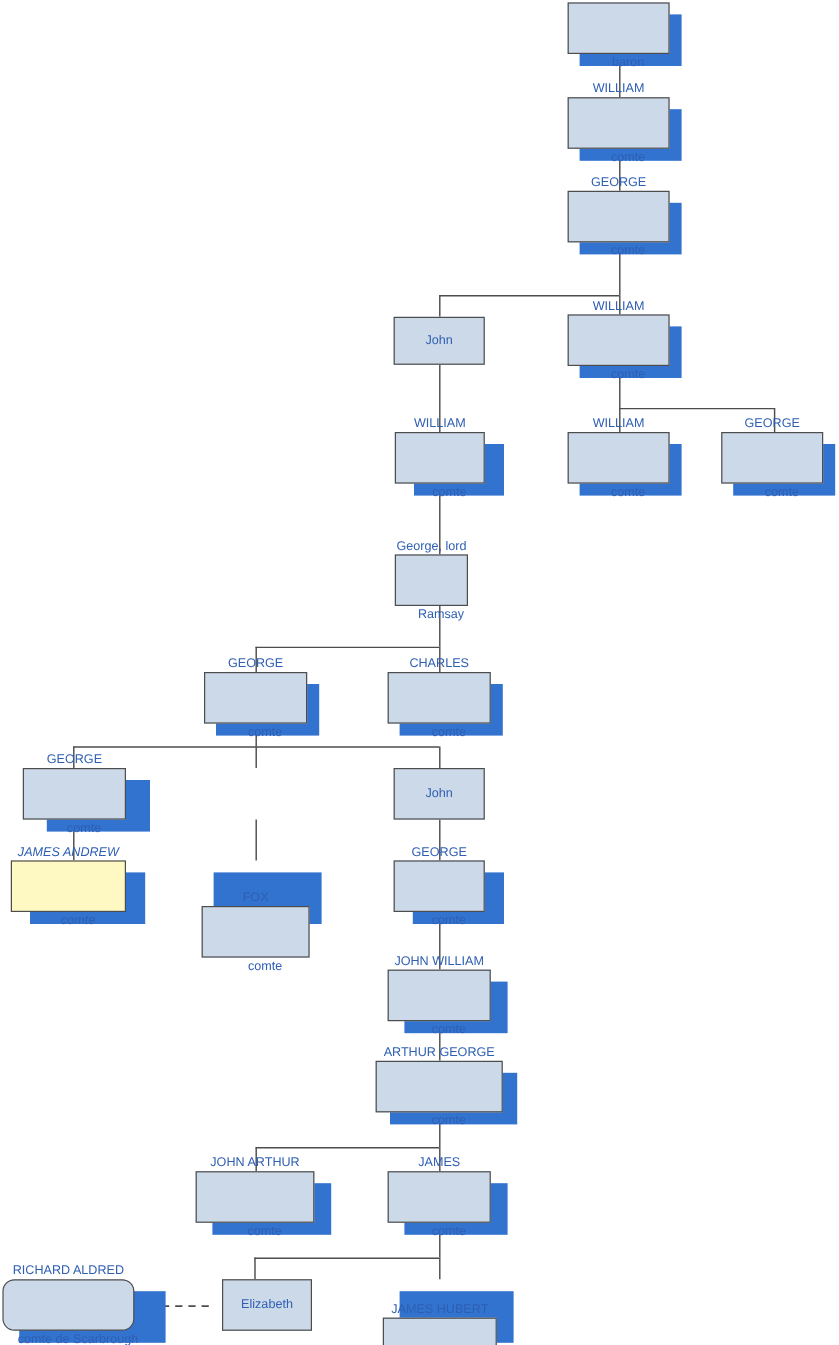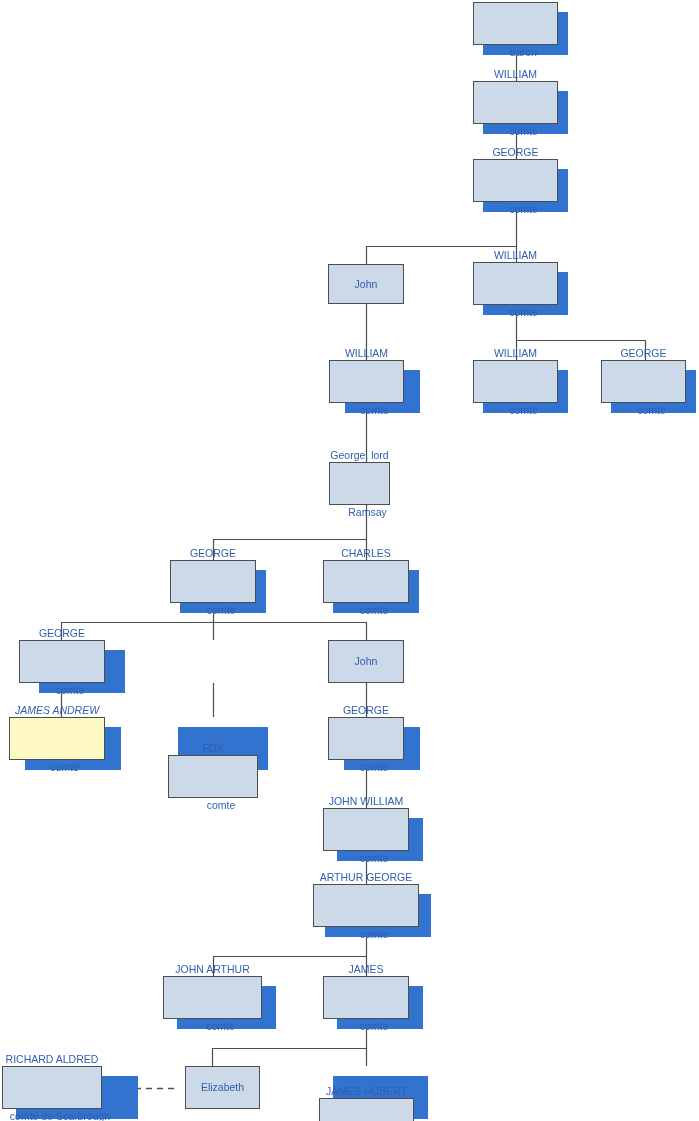--- a/index.html
+++ b/index.html
@@ -180,21 +180,21 @@
     <div class="node" style="left: 163px; top: 976px; width: 99px; height: 43px; background: rgb(204, 217, 232); border-color: rgb(77, 77, 77); color: rgb(47, 95, 179);">
       <span class="l1">JOHN ARTHUR</span>
       <span class="l2">comte</span>
     </div>
     <div class="shadow" style="left: 337px; top: 986px; width: 86px; height: 43px; background: rgb(50, 115, 207);"></div>
     <div class="node" style="left: 323px; top: 976px; width: 86px; height: 43px; background: rgb(204, 217, 232); border-color: rgb(77, 77, 77); color: rgb(47, 95, 179);">
       <span class="l1">JAMES</span>
       <span class="l2">comte</span>
     </div>
     <div class="shadow" style="left: 16px; top: 1076px; width: 122px; height: 43px; background: rgb(50, 115, 207);"></div>
-    <div class="node" style="left: 2px; top: 1066px; width: 100px; height: 43px; background: rgb(204, 217, 232); border-color: rgb(77, 77, 77); color: rgb(47, 95, 179);">
+    <div class="node" style="left: 2px; top: 1066px; width: 110px; height: 43px; background: rgb(204, 217, 232); border-color: rgb(77, 77, 77); color: rgb(47, 95, 179); border-radius: 10px;">
       <span class="l1">RICHARD ALDRED</span>
       <span class="l2">comte de Scarbrough</span>
     </div>
     <div class="node" style="left: 185px; top: 1066px; width: 75px; height: 43px; background: rgb(204, 217, 232); border-color: rgb(77, 77, 77); color: rgb(47, 95, 179);">
       <span class="l1">Elizabeth</span>
     </div>
     <div class="shadow" style="left: 333px; top: 1076px; width: 95px; height: 43px; background: rgb(50, 115, 207);"></div>
     <div class="node" style="left: 319px; top: 1066px; width: 95px; height: 43px; background: rgb(204, 217, 232); border-color: rgb(77, 77, 77); color: rgb(47, 95, 179); margin-top: 32px;">
       <span class="l1">JAMES HUBERT</span>
       <span class="l2">comte</span>

